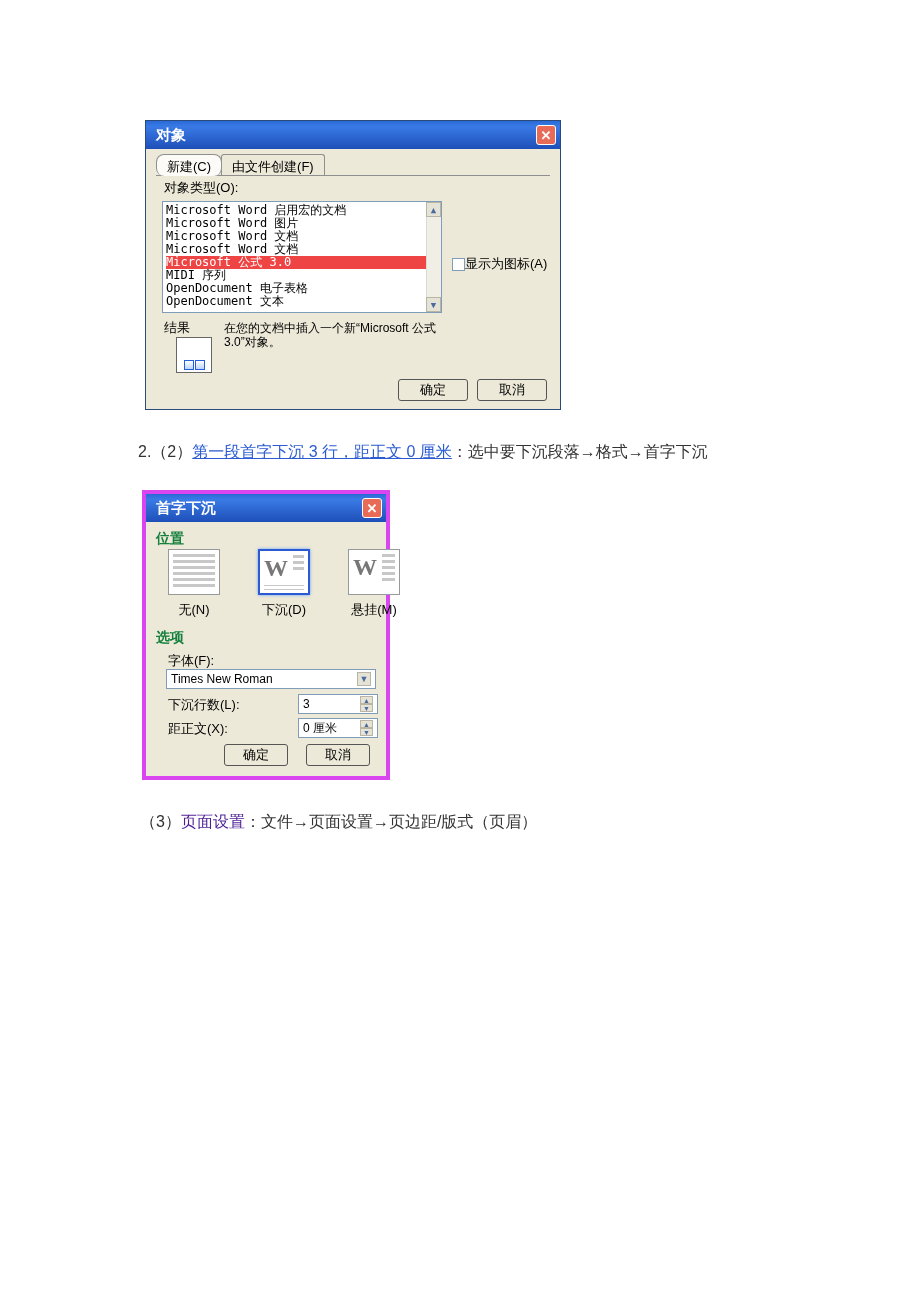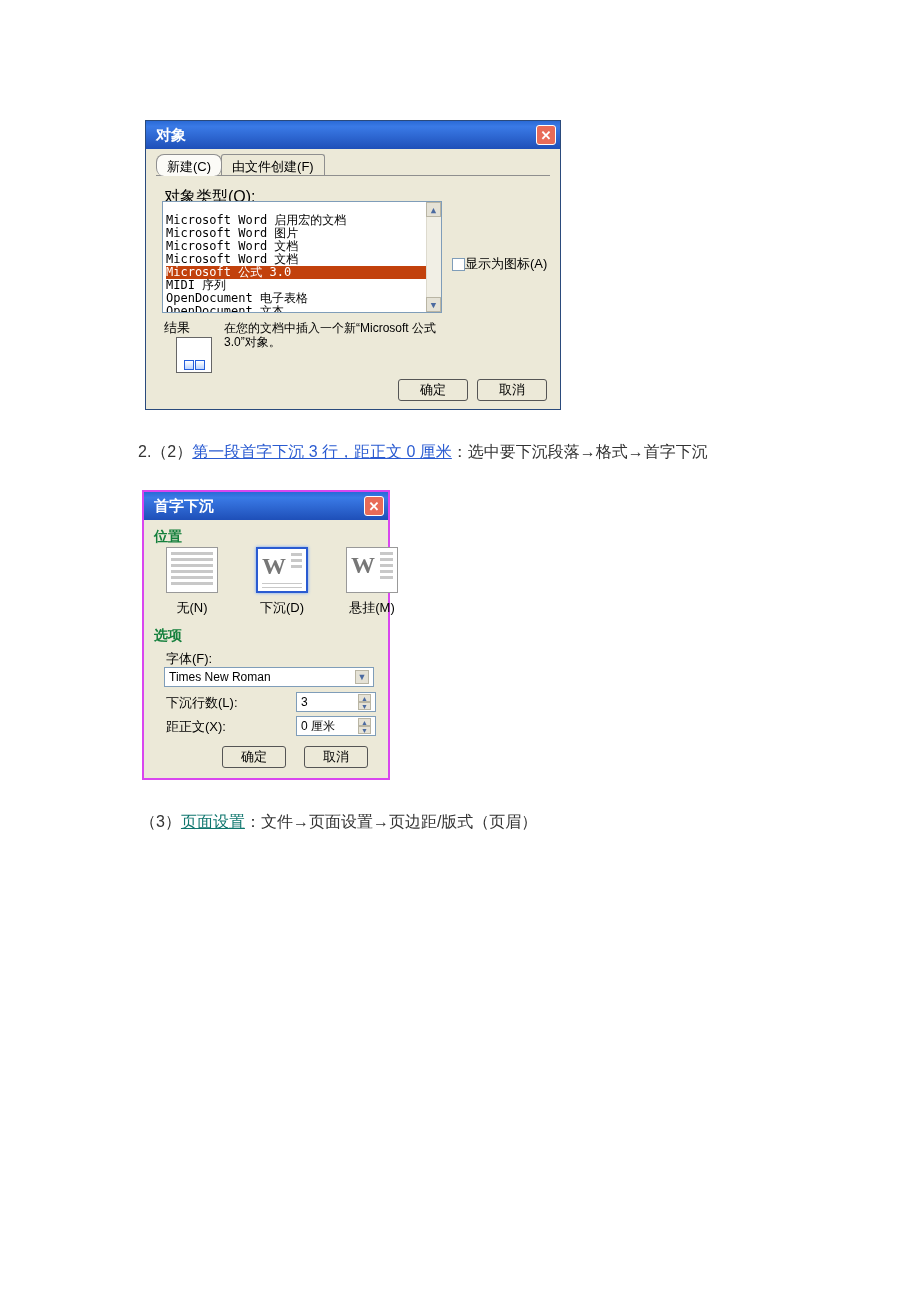--- a/index.html
+++ b/index.html
@@ -58,36 +58,36 @@
     z-index: 2;
     border-radius: 8px;
   }
   .tabunder {
     position: absolute;
     left: 10px; right: 10px; top: 54px;
     border-top: 1px solid #8f8f8f;
   }
   .label1 {
     position: absolute;
-    left: 18px; top: 66px;
-    font-size: 16px;
+    left: 18px; top: 58px;
+    font-size: 13px;
   }
   .listbox {
     position: absolute;
     left: 16px; top: 80px;
     width: 280px; height: 112px;
     border: 1px solid #7f9db9;
     background: #fff;
     font-family: SimSun, monospace;
     font-size: 12px;
     overflow: hidden;
   }
-  .listitems { padding: 12px 0 0 3px; line-height: 13px; }
+  .listitems { padding: 2px 0 0 3px; line-height: 13px; }
   .listitems div { white-space: pre; }
-  .selitem { background: #c2410c; color: #fff; }
+  .selitem { background: #ef4444; color: #fff; }
   .scrollup, .scrolldn {
     position: absolute; right: 0; width: 15px; height: 15px;
     background: #e5e2d6;
     border: 1px solid #b9b5a4;
     display: flex; align-items: center; justify-content: center;
     font-size: 9px; color: #4b6aa0;
   }
   .scrollup { top: 0; }
   .scrolldn { bottom: 0; }
   .scrolltrack {
@@ -150,30 +150,29 @@
     color: #2a5bd1;
     text-decoration: underline;
   }
   .bodyline2 {
     position: absolute;
     left: 140px; top: 812px;
     font-size: 16px;
     color: #333;
   }
   .bodyline2 .linkish {
-    color: #0f766e;
-    text-decoration: underline;
+    color: #4c1d95;
   }
 
   
   .dlg2 {
     position: absolute;
     left: 142px; top: 490px;
     width: 248px; height: 290px;
-    border: 2px solid #d946ef;
+    border: 4px solid #d946ef;
     background: #ece9d8;
   }
   .dlg2 .titlebar { font-size: 15px; }
   .sect {
     position: absolute; left: 10px;
     color: #15803d;
     font-size: 14px;
     font-weight: bold;
   }
   .sect1 { top: 36px; }

